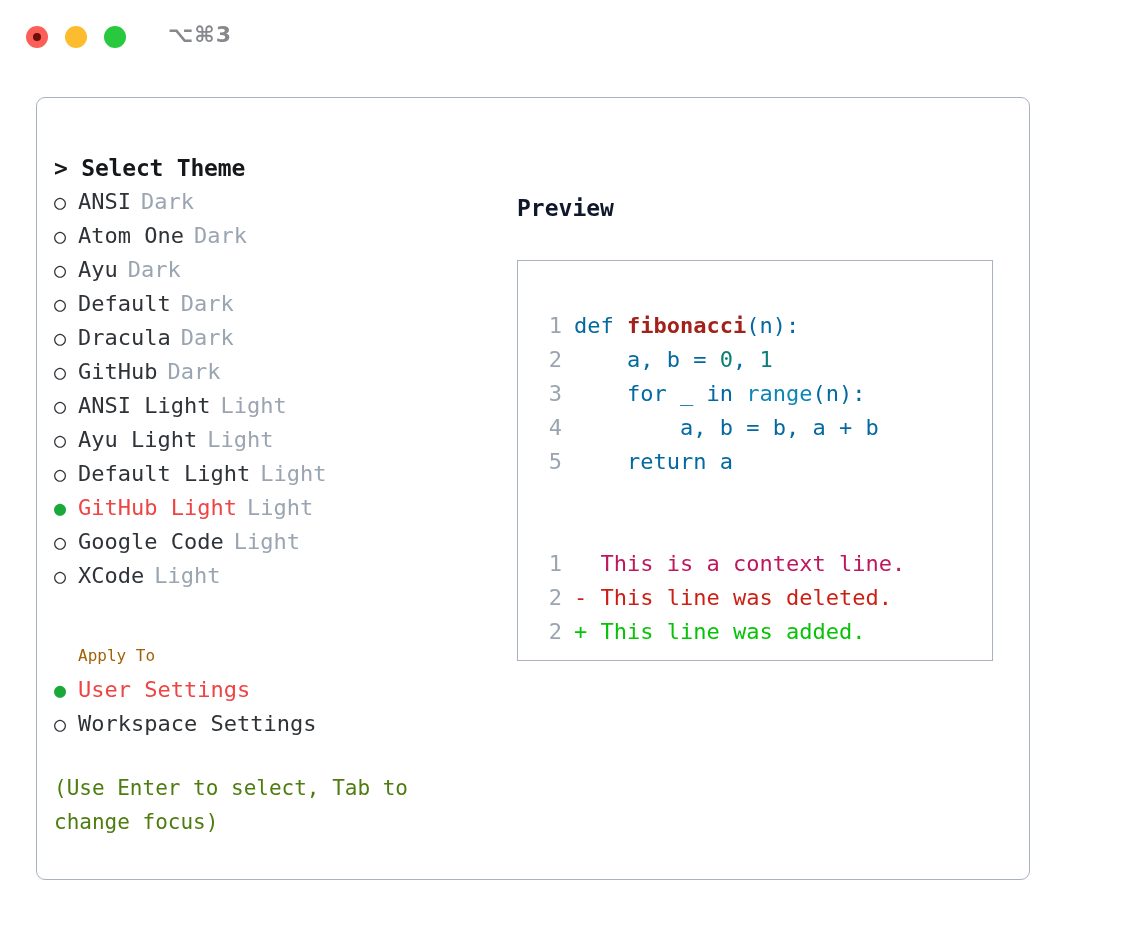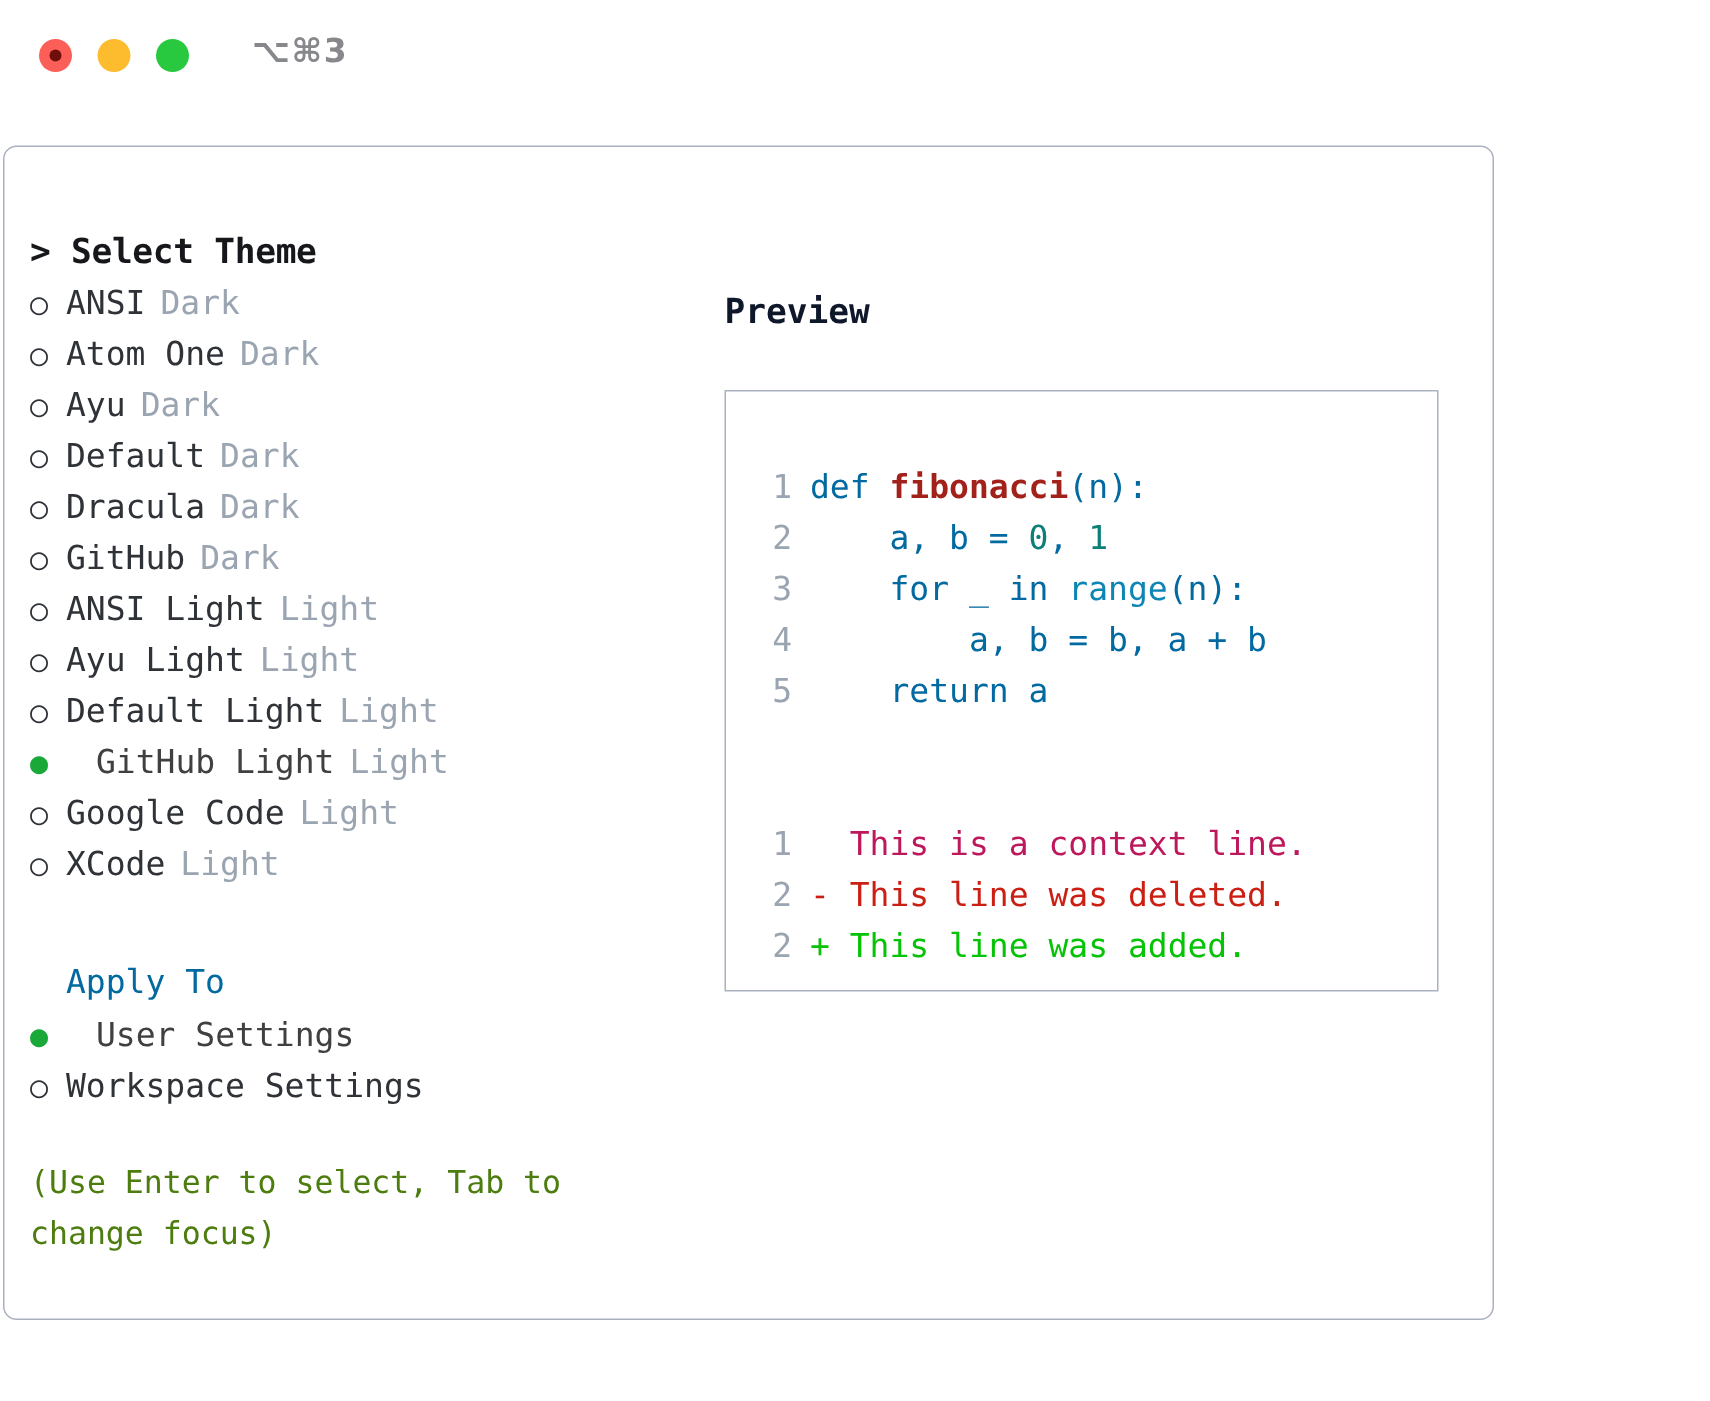--- a/index.html
+++ b/index.html
@@ -65,21 +65,21 @@
     font-size: 22px;
     font-weight: 700;
     color: #86888c;
     letter-spacing: 1px;
     white-space: pre;
   }
 
   
   .panel {
     position: absolute;
-    left: 2px;
+    left: 36px;
     top: 97px;
     width: 994px;
     height: 783px;
     border: 1.5px solid #aab2bf;
     border-radius: 9px;
     box-sizing: border-box;
     background: #ffffff;
   }
 
   .columns {
@@ -114,29 +114,29 @@
   }
   .bullet {
     width: 24px;
     flex: 0 0 24px;
     font-size: 20px;
     color: #2f3338;
     line-height: 34px;
   }
   .bullet.on { color: #1aa938; }
   .row .name { color: #2f3338; }
-  .row.selected .name { color: #404040; margin-left: 20px; }
+  .row.selected .name { color: #ef4444; }
   .row .tag {
     color: #9aa5b1;
     margin-left: 10px;
   }
 
   .apply-head {
-    font-size: 22px;
-    color: #0369a1;
+    font-size: 16px;
+    color: #a16207;
     line-height: 34px;
     height: 34px;
     padding-left: 24px;
     white-space: pre;
   }
   .spacer-24 { height: 46px; }
 
   .hint {
     margin-top: 30px;
     font-size: 21px;

